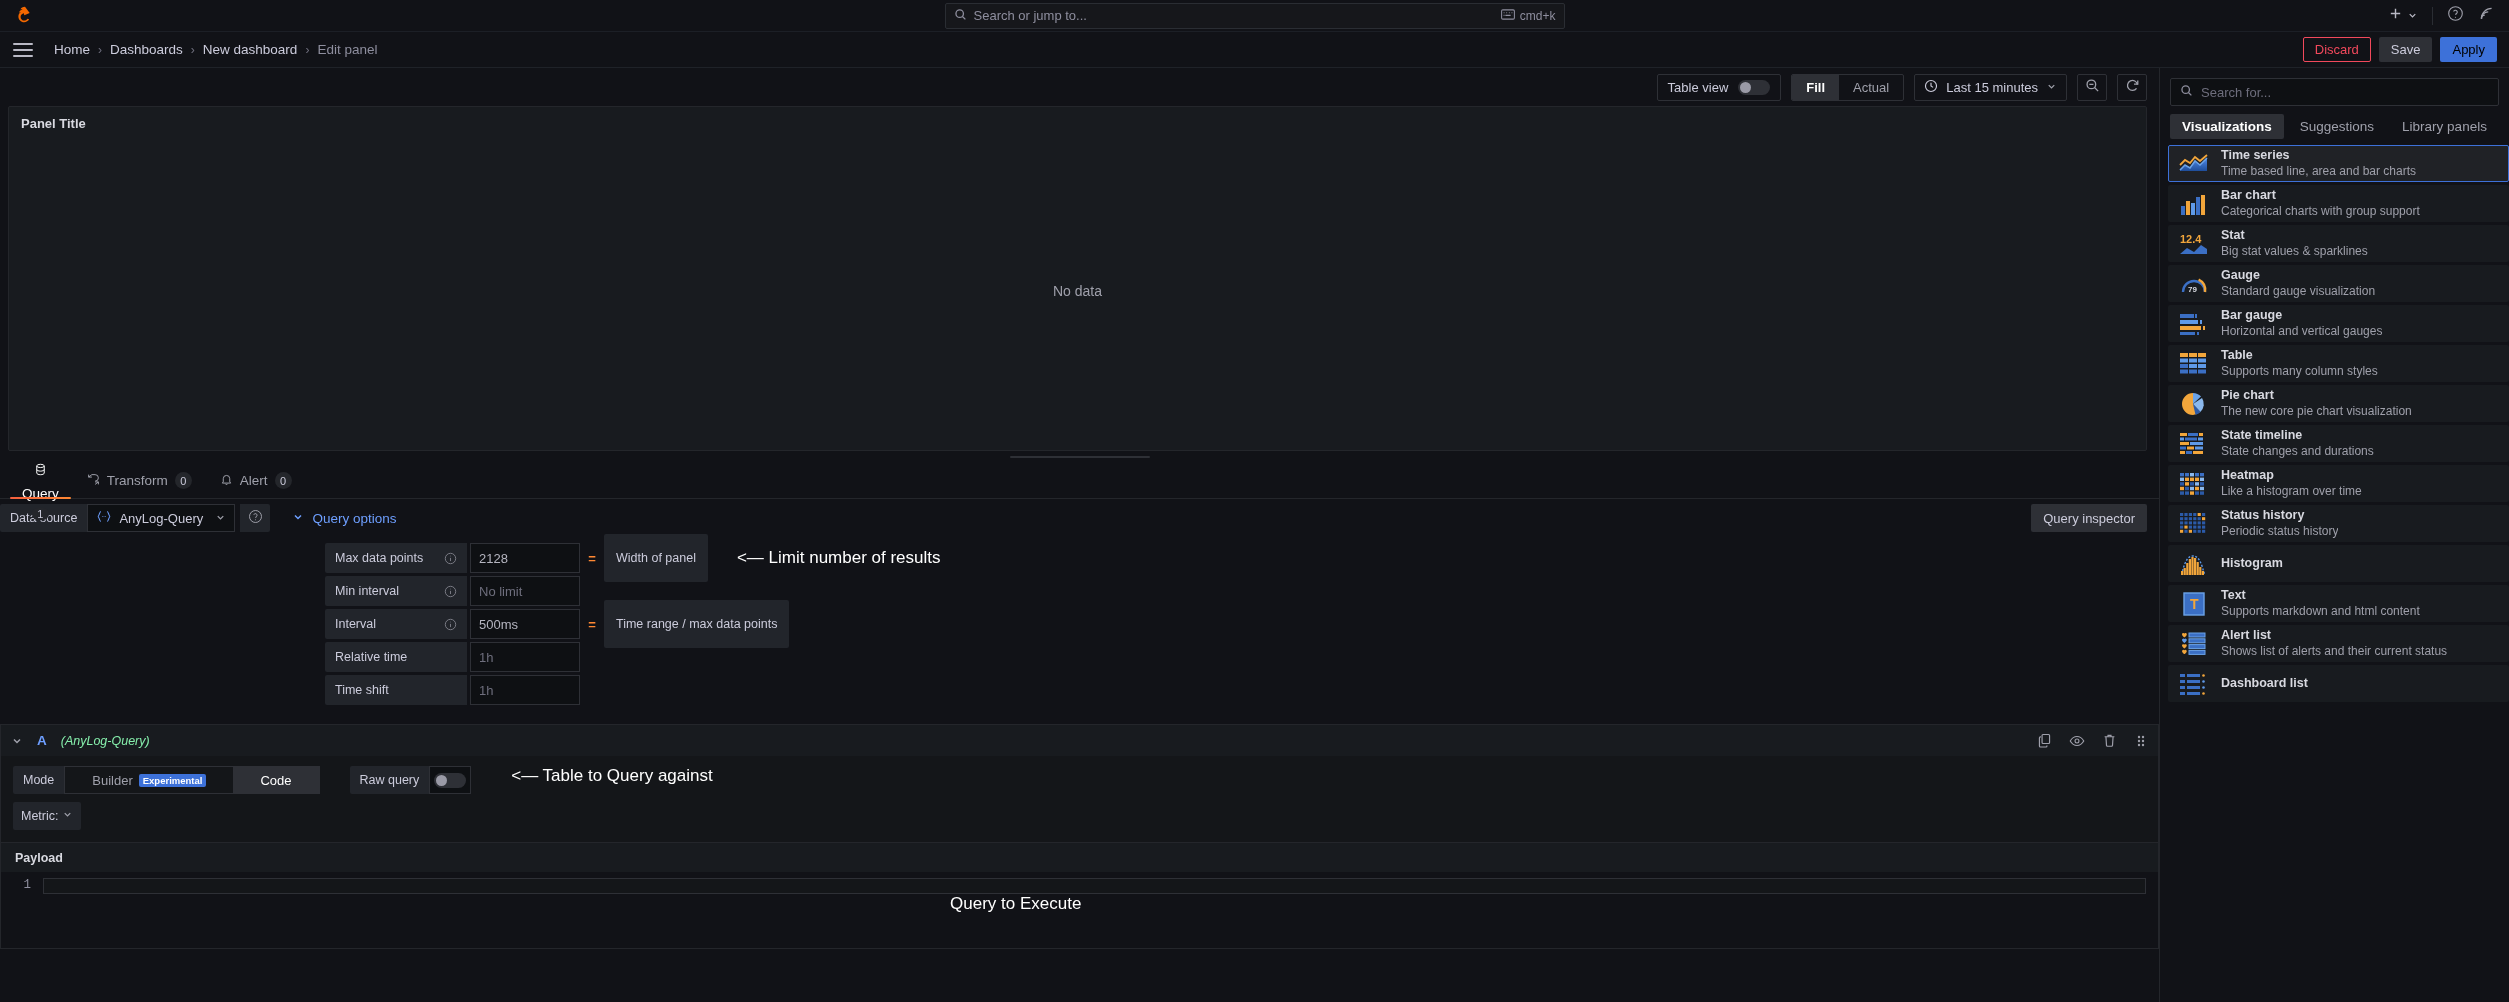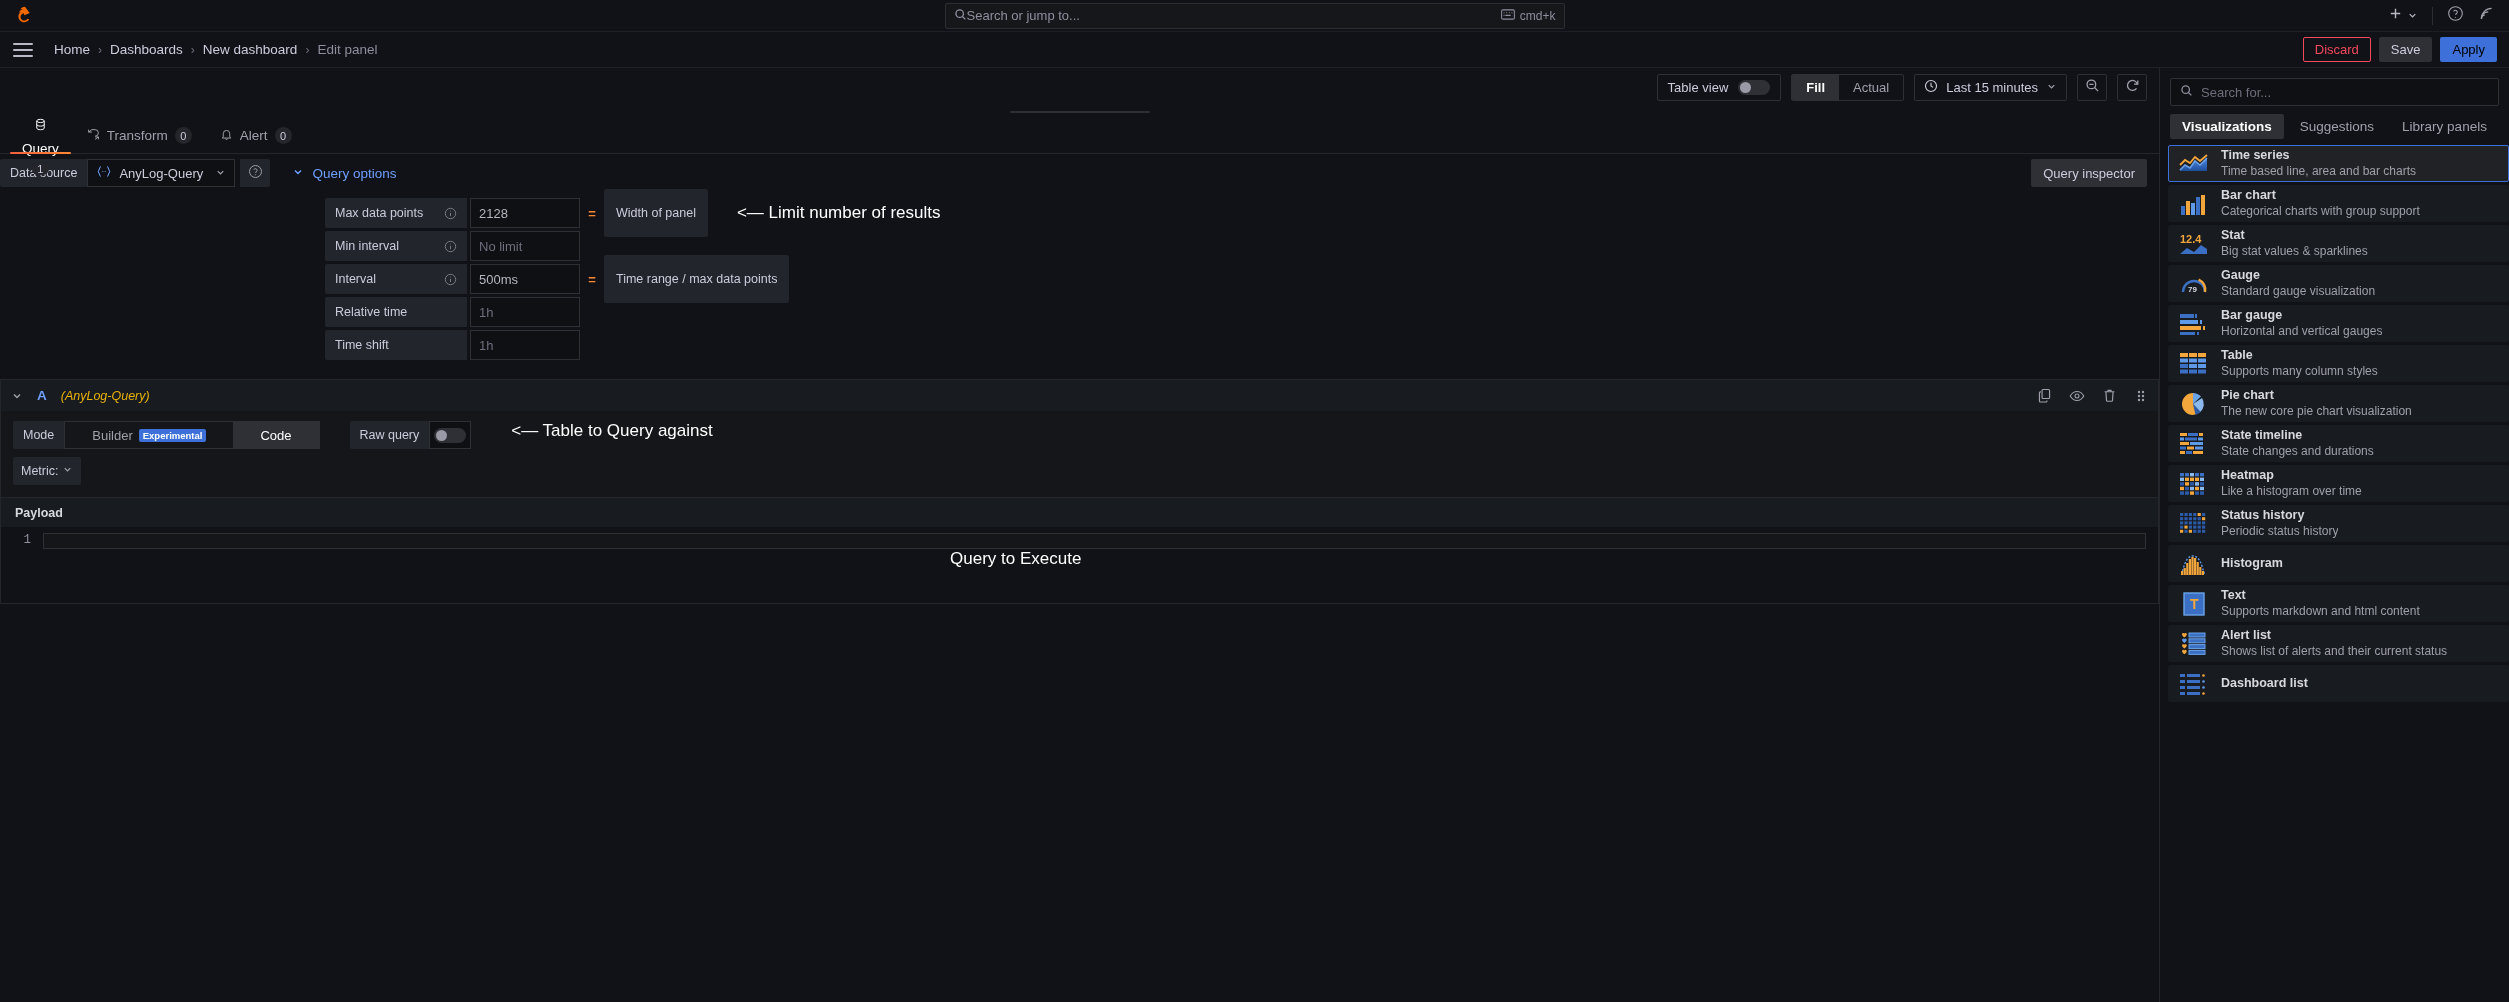--- a/index.html
+++ b/index.html
@@ -20,20 +20,21 @@
   }
   .grafana-logo { margin-left: 12px; width: 26px; height: 26px; display:flex; align-items:center; justify-content:center; }
   .search-wrap {
     position: absolute; left: 50%; transform: translateX(-50%);
     width: 620px; height: 24px;
     background: #16171b;
     border: 1px solid #2a2d33;
     border-radius: 2px;
     display: flex; align-items: center;
     padding: 12px 8px;
+    gap: 7px;
   }
   .search-wrap .ph { color: #8e8e9e; font-size: 13px; }
   .search-kbd { margin-left: auto; display: flex; align-items: center; gap: 5px; color: #8e8e9e; font-size: 12px; }
   .top-right { margin-left: auto; display: flex; align-items: center; gap: 14px; padding-right: 14px; }
   .tr-item { display: flex; align-items: center; gap: 4px; color: #9fa0ab; cursor: pointer; }
   .tr-div { width: 1px; height: 18px; background: #2a2d33; }
 
   
   .crumbbar {
     height: 36px; width: 100%;
@@ -106,21 +107,21 @@
   .qopt-in.ph { color: #6e6e7d; }
   .qopt-eq { width: 18px; text-align: center; color: #ff8833; font-size: 13px; font-weight: bold; }
   .qopt-desc { height: 48px; background: #22252b; display:flex; align-items:center; padding: 0 12px; font-size: 12.5px; color: #ccccdc; border-radius: 2px; }
   .annot { color: #ffffff; font-size: 17px; white-space: nowrap; }
   .annot.a1 { margin-left: 26px; }
 
   
   .qa-head { height: 32px; background: #181b1f; border: 1px solid #24262b; border-bottom: none; display:flex; align-items:center; padding: 0 10px; gap: 14px; margin-top: 6px; }
   .qa-chev { color: #9fa0ab; cursor: pointer; display:flex; }
   .qa-letter { color: #6e9fff; font-weight: bold; font-size: 13.5px; cursor: pointer;}
-  .qa-ds { color: #eab308; font-style: italic; font-size: 12.5px; }
+  .qa-ds { color: #86efac; font-style: italic; font-size: 12.5px; }
   .qa-actions { margin-left: auto; display: flex; align-items: center; gap: 17px; color: #9fa0ab; }
   .qa-actions span { cursor: pointer; display:flex; }
   .qa-body { background: #141619; border: 1px solid #24262b; border-top: none; padding: 10px 0 0 12px; }
   .mode-row { display: flex; align-items: flex-start; gap: 0; }
   .mode-lbl { height: 28px; background: #22252b; display:flex; align-items:center; padding: 0 10px; font-size: 12.5px; color: #ccccdc; border-radius: 2px 0 0 2px; }
   .mode-seg { height: 28px; border: 1px solid #2e3036; display:flex; }
   .mode-seg div { padding: 0 27px; display:flex; align-items:center; gap: 6px; font-size: 13px; color: #9fa0ab; cursor: pointer; }
   .mode-seg div.on { background: #2e3036; color: #ffffff; }
   .exp-badge { background: #3d71d9; color: #fff; font-size: 9.5px; padding: 1px 4px; border-radius: 2px; font-weight: bold; }
   .raw-lbl { height: 28px; background: #22252b; display:flex; align-items:center; padding: 0 10px; font-size: 12.5px; color: #ccccdc; margin-left: 30px; border-radius: 2px 0 0 2px;}
@@ -274,20 +275,26 @@
       <div class="iconbtn">
         <span>
           <svg width="15" height="15" viewBox="0 0 16 16" fill="none" stroke="#9fa0ab" stroke-width="1.4">
               <path d="M13.2 7a5.3 5.3 0 1 0-.9 4"></path>
               <path d="M13.6 2.6V6.6h-4"></path>
             </svg>
         </span>
       </div>
     </div>
 
+    <div class="panel-area">
+      <div class="panel">
+        <div class="panel-title">Panel Title</div>
+        <div class="panel-body">No data</div>
+      </div>
+    </div>
     <div class="splitter">
         <i></i>
       </div>
 
     <div class="tabs">
       <div class="tab on">
         <span>
           <svg width="13" height="13" viewBox="0 0 16 16" fill="none" stroke="#ffffff" stroke-width="1.2">
               <ellipse cx="8" cy="3.6" rx="4.6" ry="2"></ellipse>
               <path d="M3.4 3.6v8.8c0 1.1 2.1 2 4.6 2s4.6-.9 4.6-2V3.6"></path>

